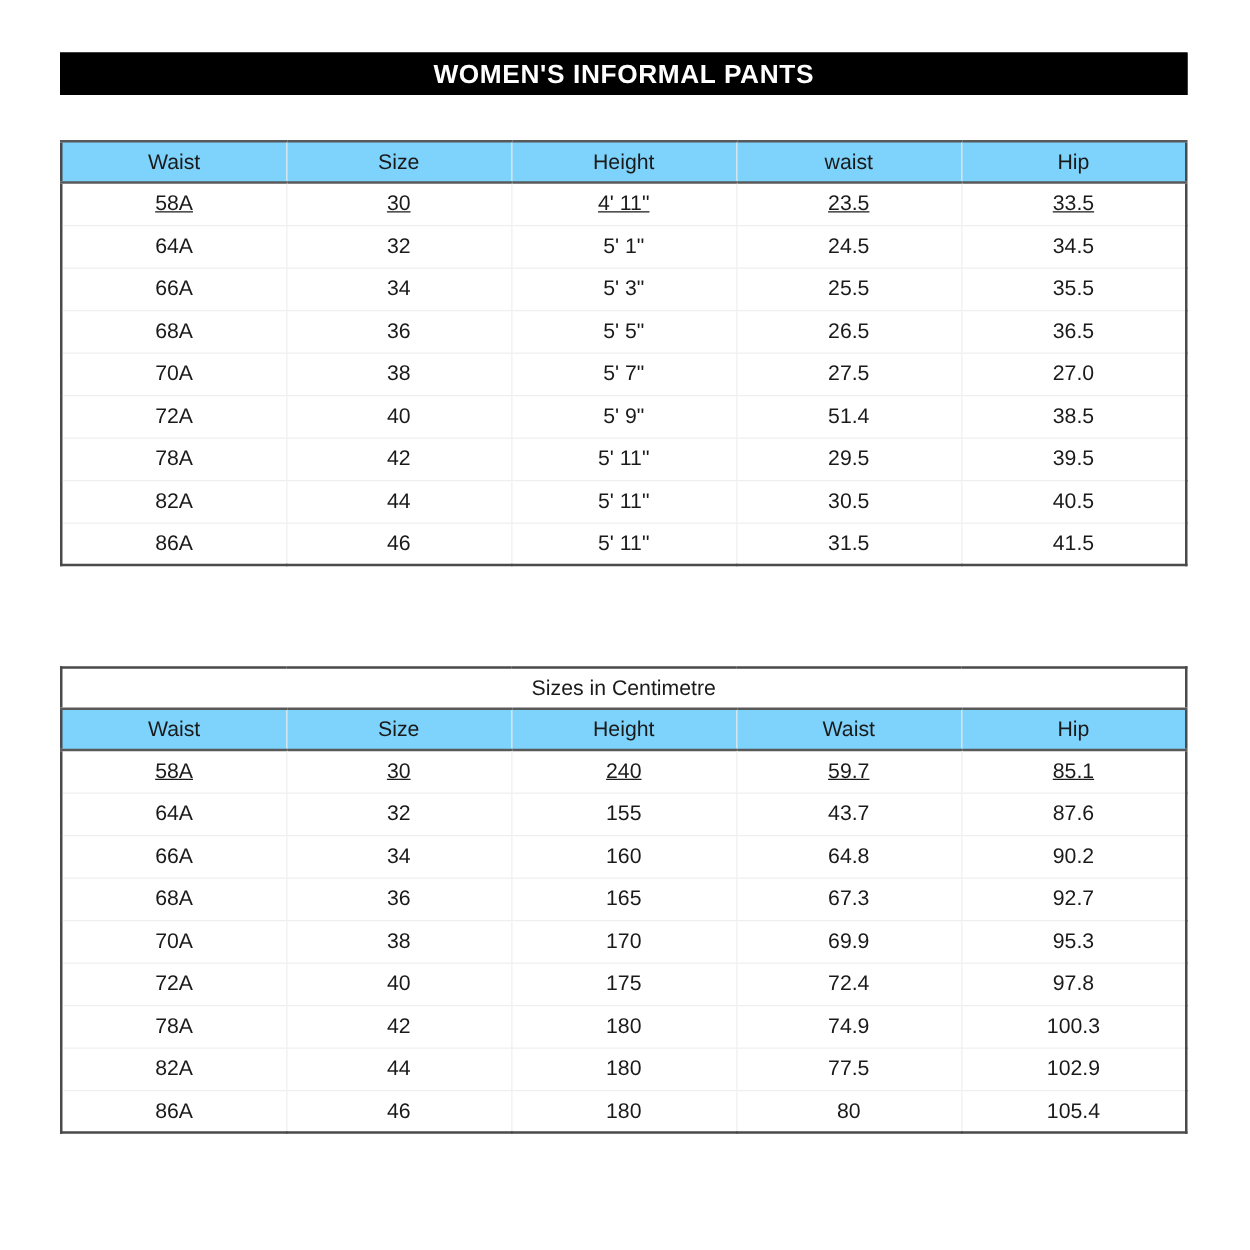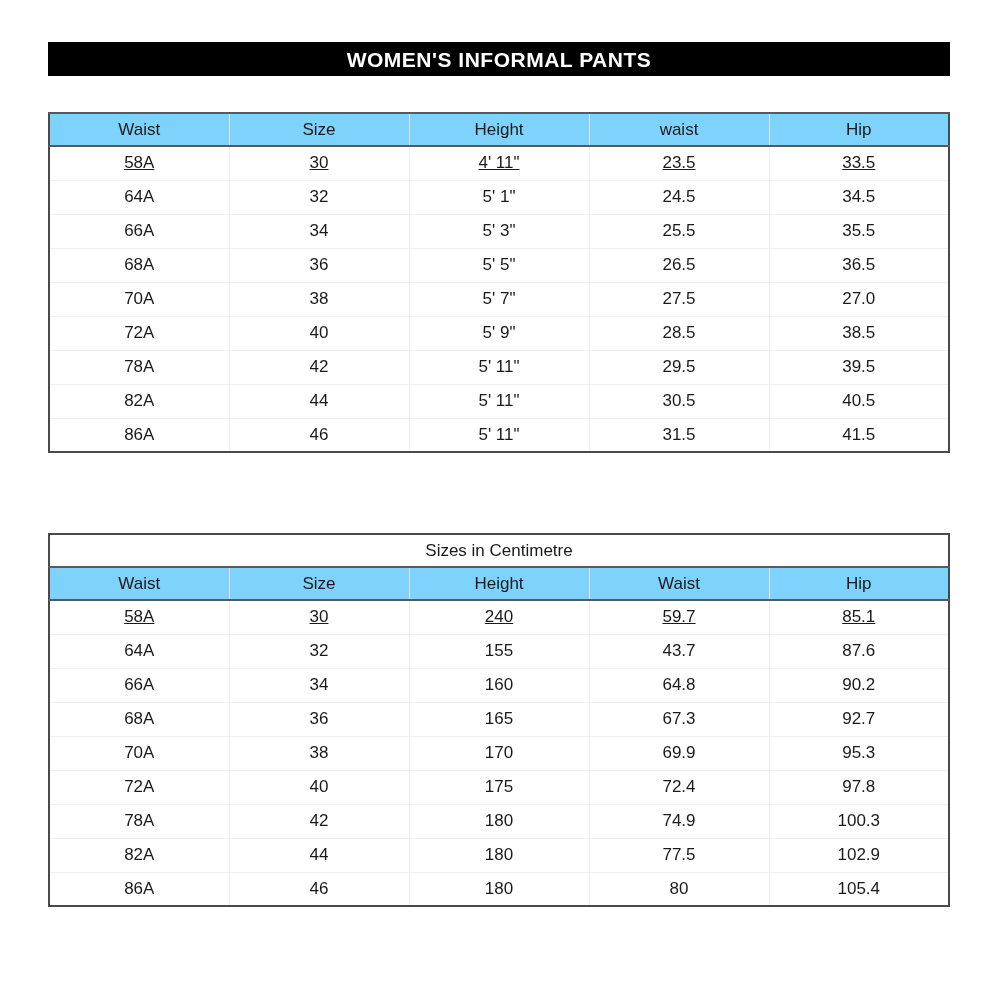--- a/index.html
+++ b/index.html
@@ -123,21 +123,21 @@
           <td>70A</td>
           <td>38</td>
           <td>5' 7"</td>
           <td>27.5</td>
           <td>27.0</td>
         </tr>
         <tr>
           <td>72A</td>
           <td>40</td>
           <td>5' 9"</td>
-          <td>28.5</td>
+          <td>51.4</td>
           <td>38.5</td>
         </tr>
         <tr>
           <td>78A</td>
           <td>42</td>
           <td>5' 11"</td>
           <td>29.5</td>
           <td>39.5</td>
         </tr>
         <tr>

